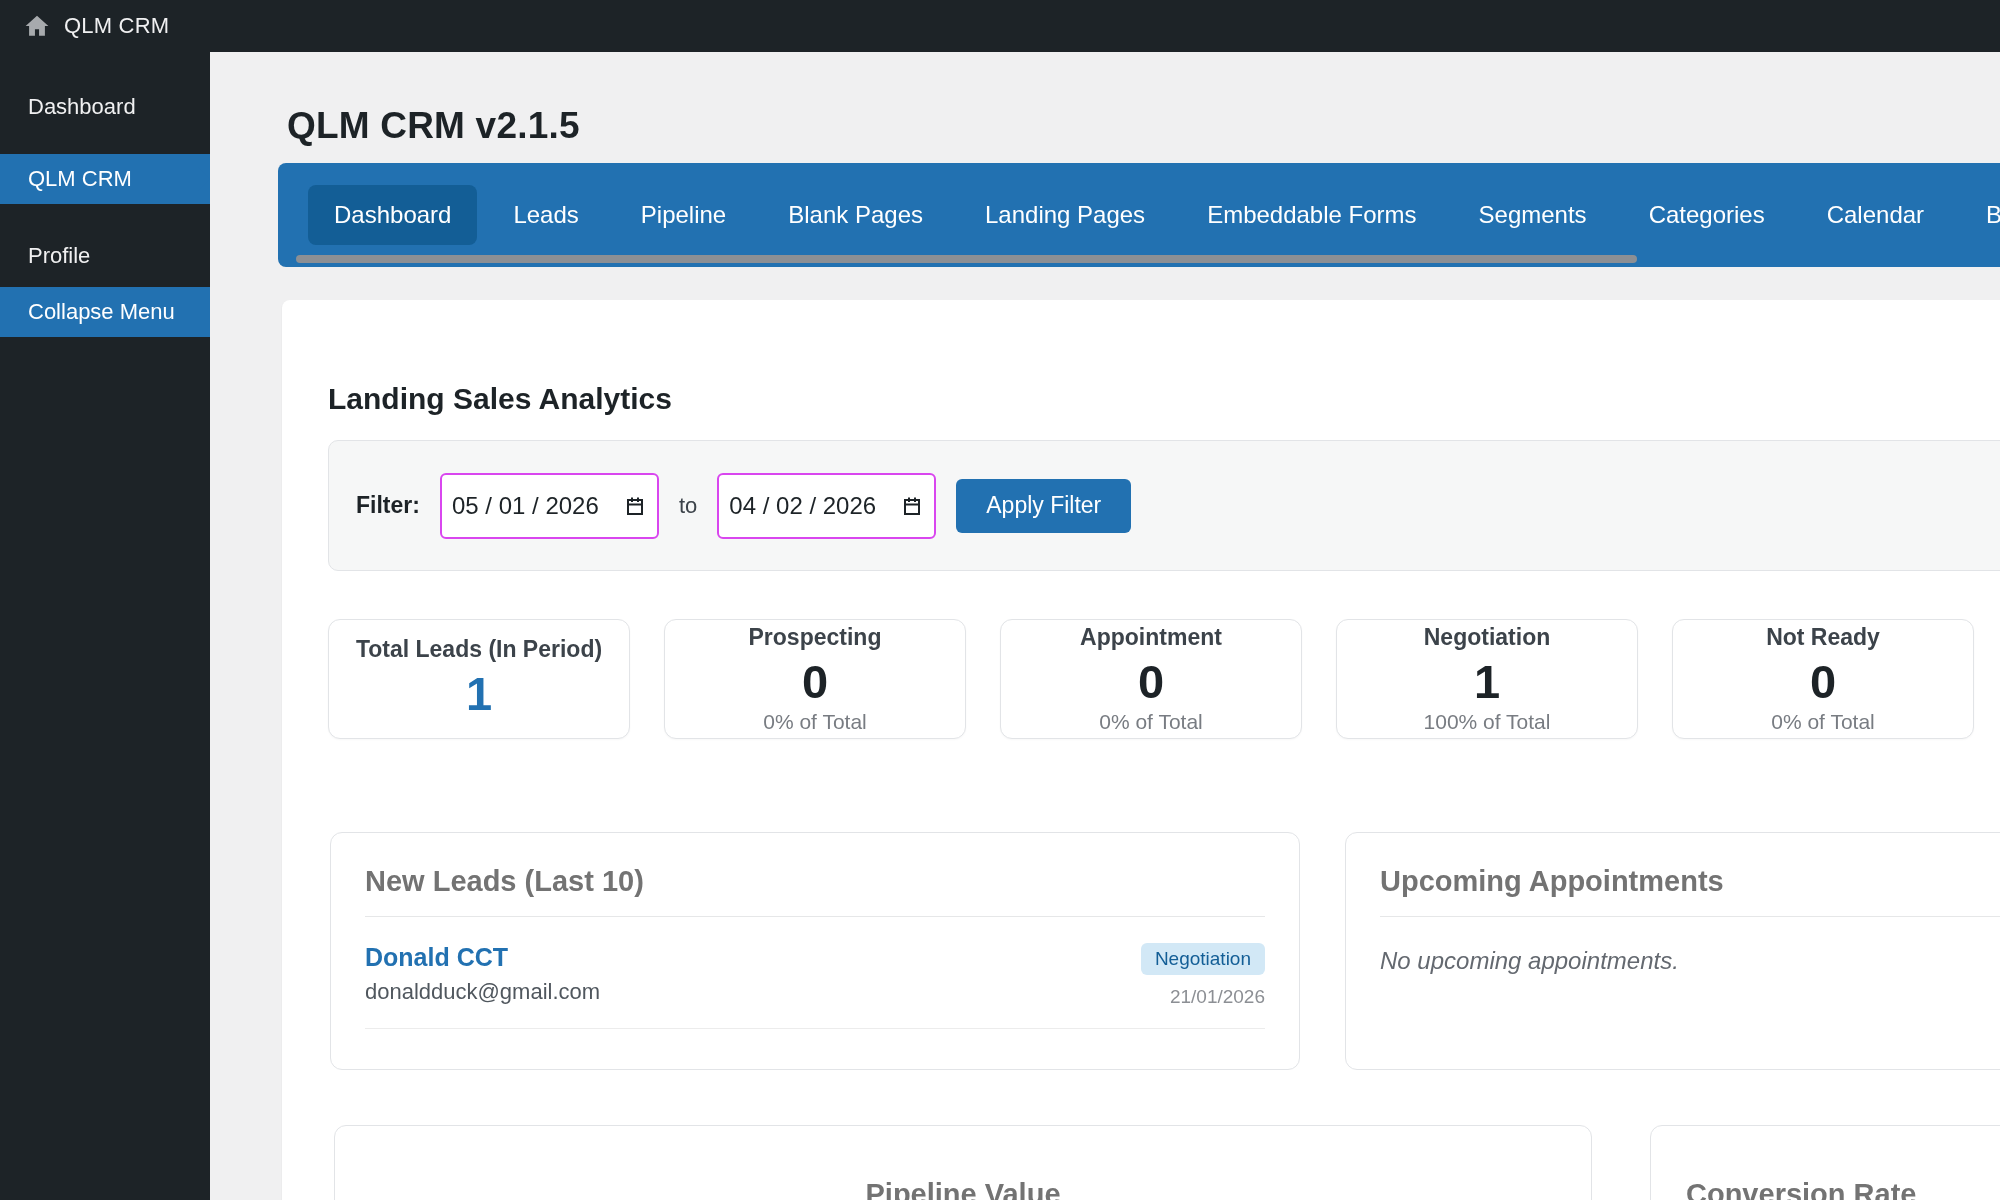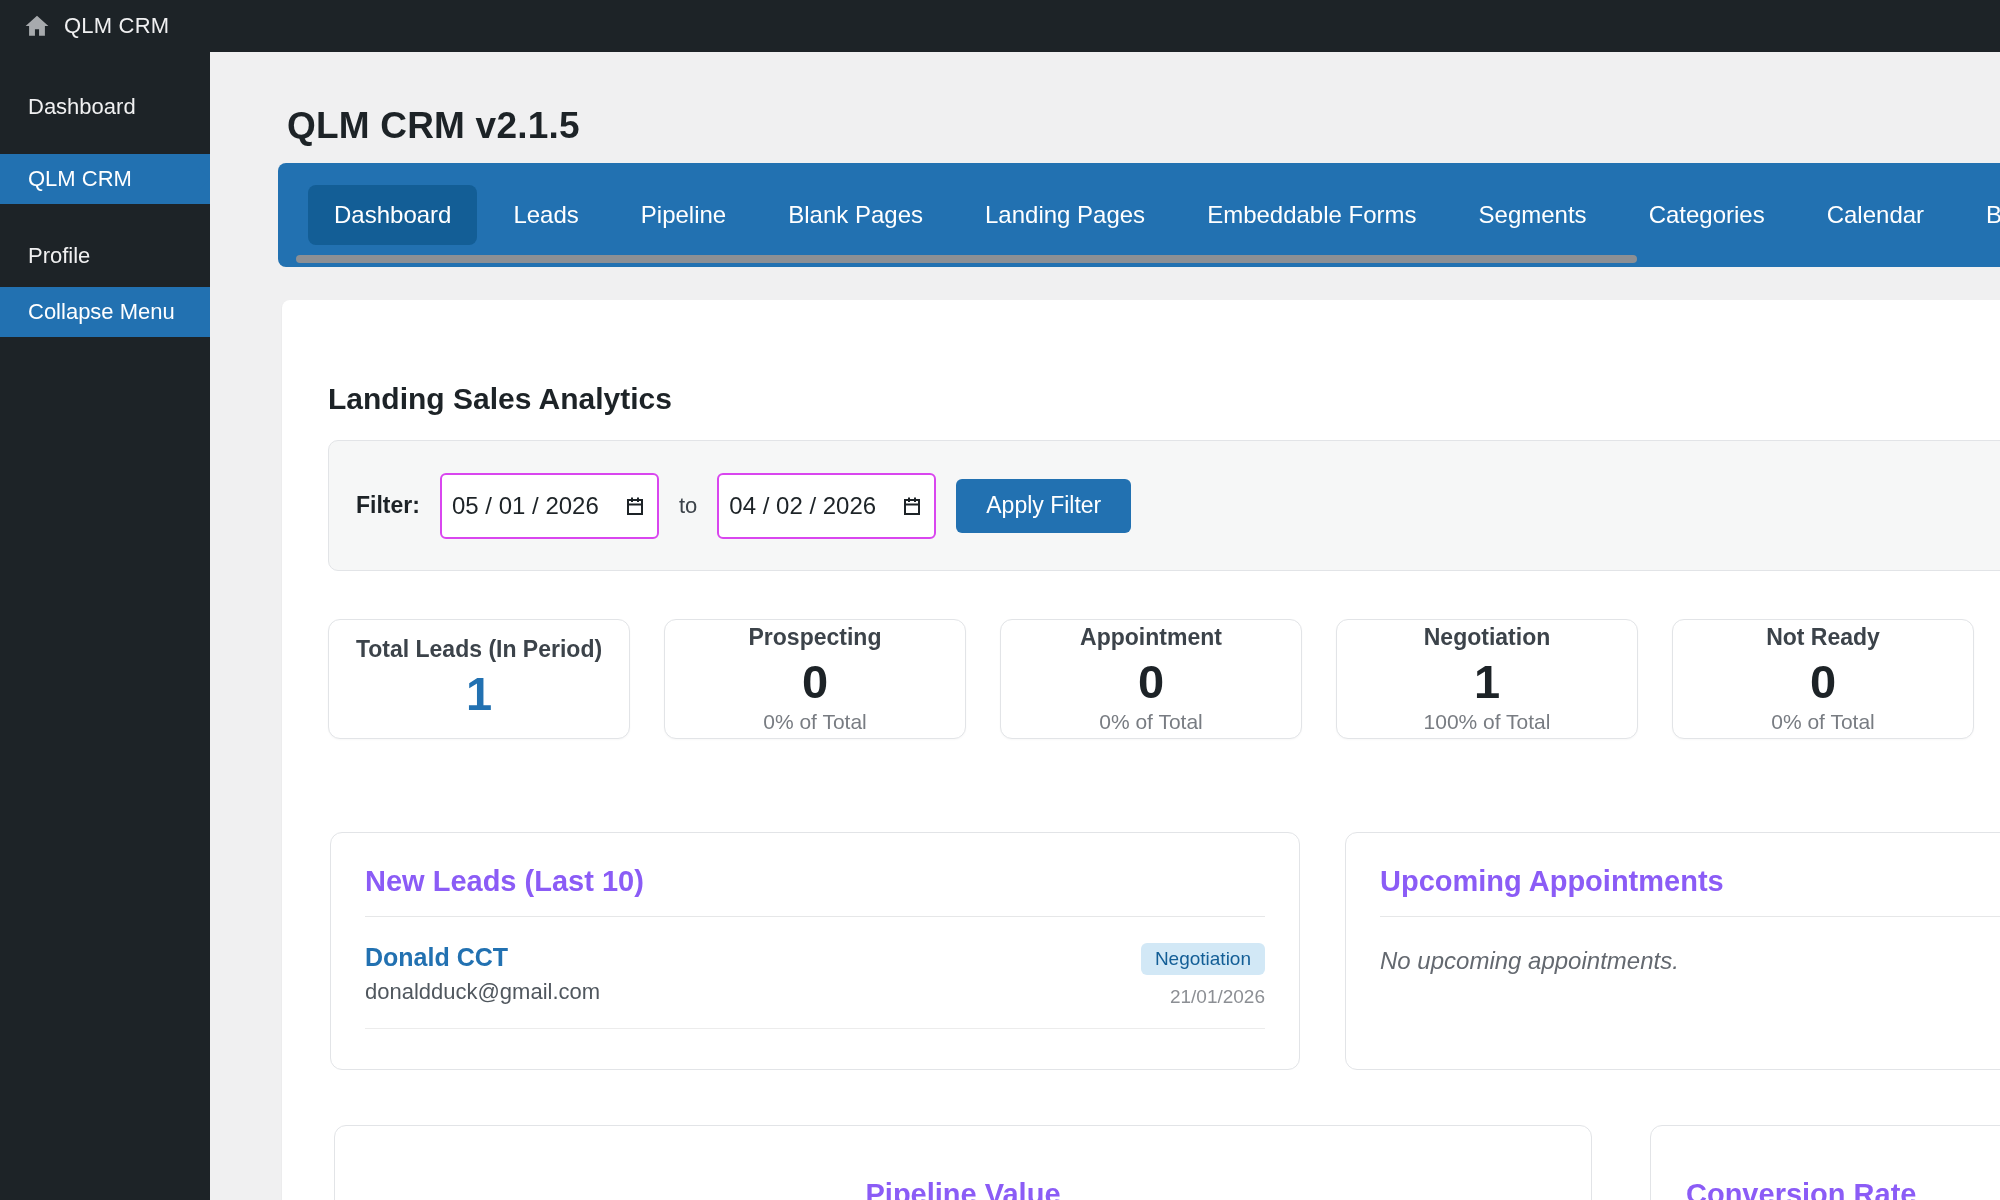--- a/index.html
+++ b/index.html
@@ -68,21 +68,21 @@
   .stat-title { font-size:23px; font-weight:700; color:#3c434a; margin-bottom:4px; }
   .stat-value { font-size:47px; font-weight:700; color:#1d2327; line-height:1.15; }
   .stat-value.accent { color:#2271b1; }
   .stat-sub { font-size:21px; color:#787c82; }
 
   
   .panel { position:absolute; background:#fff; border:1px solid #e2e4e7; border-radius:12px;
            padding:32px 34px; }
   .panel-leads { left:48px; top:532px; width:970px; height:238px; }
   .panel-appts { left:1063px; top:532px; width:970px; height:238px; }
-  .panel-heading { font-size:29px; font-weight:700; color:#8b5cf6; }
+  .panel-heading { font-size:29px; font-weight:700; color:#737373; }
   .panel-divider { margin-top:18px; border-bottom:1px solid #e6e7e8; }
   .lead-row { margin-top:26px; display:flex; justify-content:space-between;
               padding-bottom:20px; border-bottom:1px solid #ececec; }
   .lead-name { font-size:25px; font-weight:700; color:#2271b1; cursor:pointer; }
   .lead-email { font-size:22px; color:#50575e; margin-top:7px; }
   .lead-right { text-align:right; }
   .status-badge { display:inline-block; font-size:19px; padding:5px 14px; border-radius:6px;
                   background:#d2e8f6; color:#135e96; }
   .lead-date { font-size:19px; color:#8c8f94; margin-top:11px; }
   .empty-text { margin-top:30px; font-size:24px; font-style:italic; color:#646970; }

